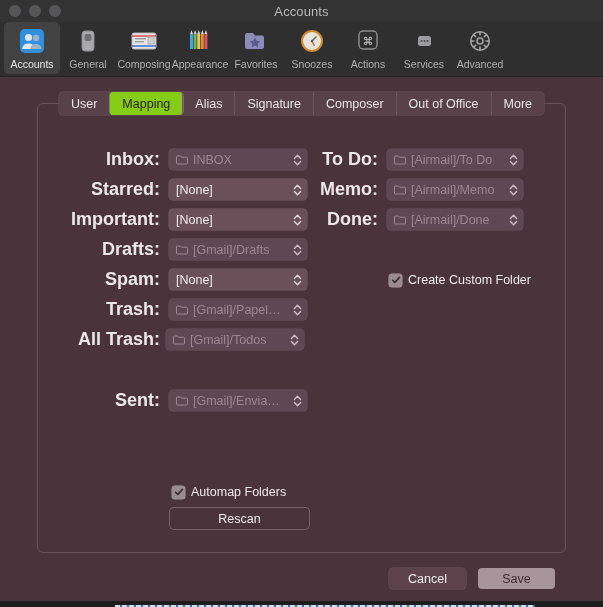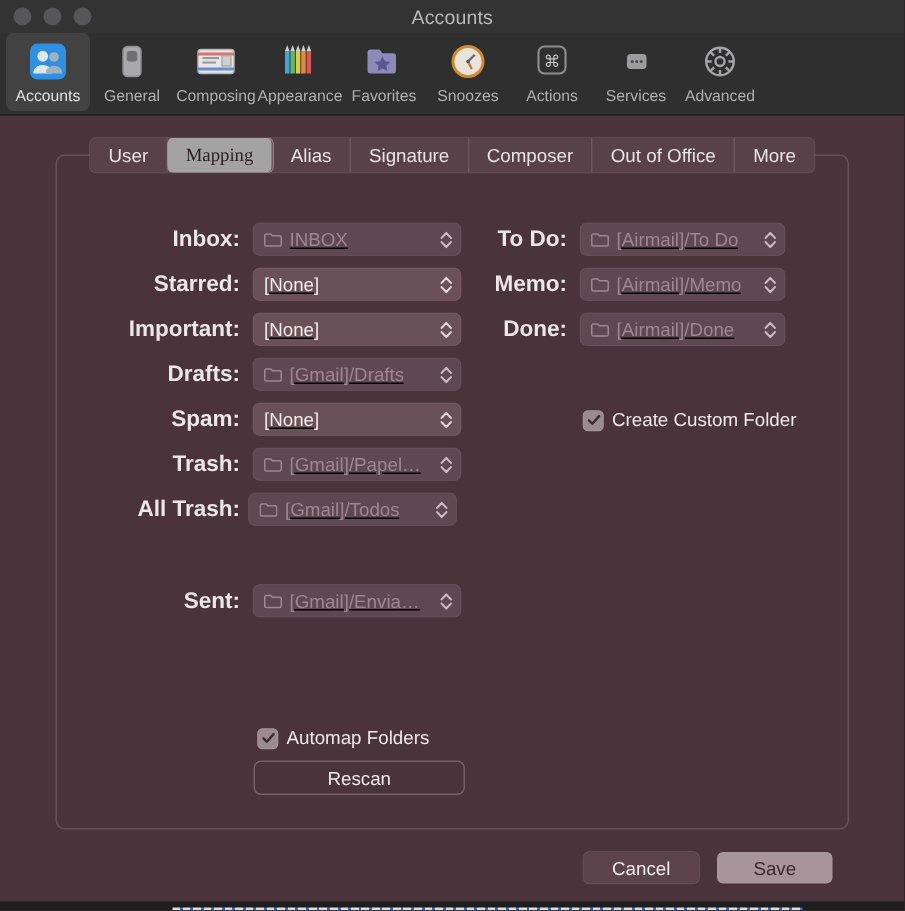--- a/index.html
+++ b/index.html
@@ -48,38 +48,38 @@
   #tabs {
     display: flex; height: 23px; border-radius: 4px; overflow: hidden;
     background: #594149; box-shadow: 0 0 0 .5px #6b525a;
   }
   .tab {
     display: flex; align-items: center; justify-content: center;
     padding: 0 12px; font-size: 12.5px; color: #e9e4e5;
     border-right: .5px solid #6e555d; white-space: nowrap;
   }
   .tab:last-child { border-right: none; }
-  .tab.active { background: #a3a3a3; color: #2d2023; border-radius: 4px; box-shadow: 0 0 0 .5px #ab999f; font-family: Liberation Serif, serif; }
+  .tab.active { background: #84cc16; color: #2d2023; border-radius: 4px; box-shadow: 0 0 0 .5px #ab999f; }
 
   
   #panel {
     position: absolute; left: 37px; top: 103px; width: 529px; height: 450px;
     border: 1px solid #6a505a; border-radius: 6px;
   }
 
   
   .field { position: absolute; display: flex; align-items: center; }
   .flabel {
-    font-size: 15px; color: #ece7e8; font-weight: bold;
+    font-size: 18px; color: #ece7e8; font-weight: bold;
     text-align: right; white-space: nowrap;
   }
   .popup {
     position: relative; height: 21px; border-radius: 4px;
     background: #6a5058; box-shadow: 0 0 0 .5px #7b5f68;
-    display: flex; align-items: center; padding-left: 7px; text-decoration: underline;
+    display: flex; align-items: center; padding-left: 7px;
   }
   .popup.disabled { background: #604852; box-shadow: 0 0 0 .5px #6d545e; }
   .ptext { font-size: 12.5px; color: #f0ebec; white-space: nowrap; overflow: hidden; }
   .popup.disabled .ptext { color: #9f868f; }
   .folder { width: 12px; height: 10px; margin-right: 5px; flex: 0 0 auto; }
   .stepper {
     position: absolute; right: 5px; top: 50%; transform: translateY(-50%);
     display: flex; flex-direction: column; align-items: center; gap: 2px;
   }
 

